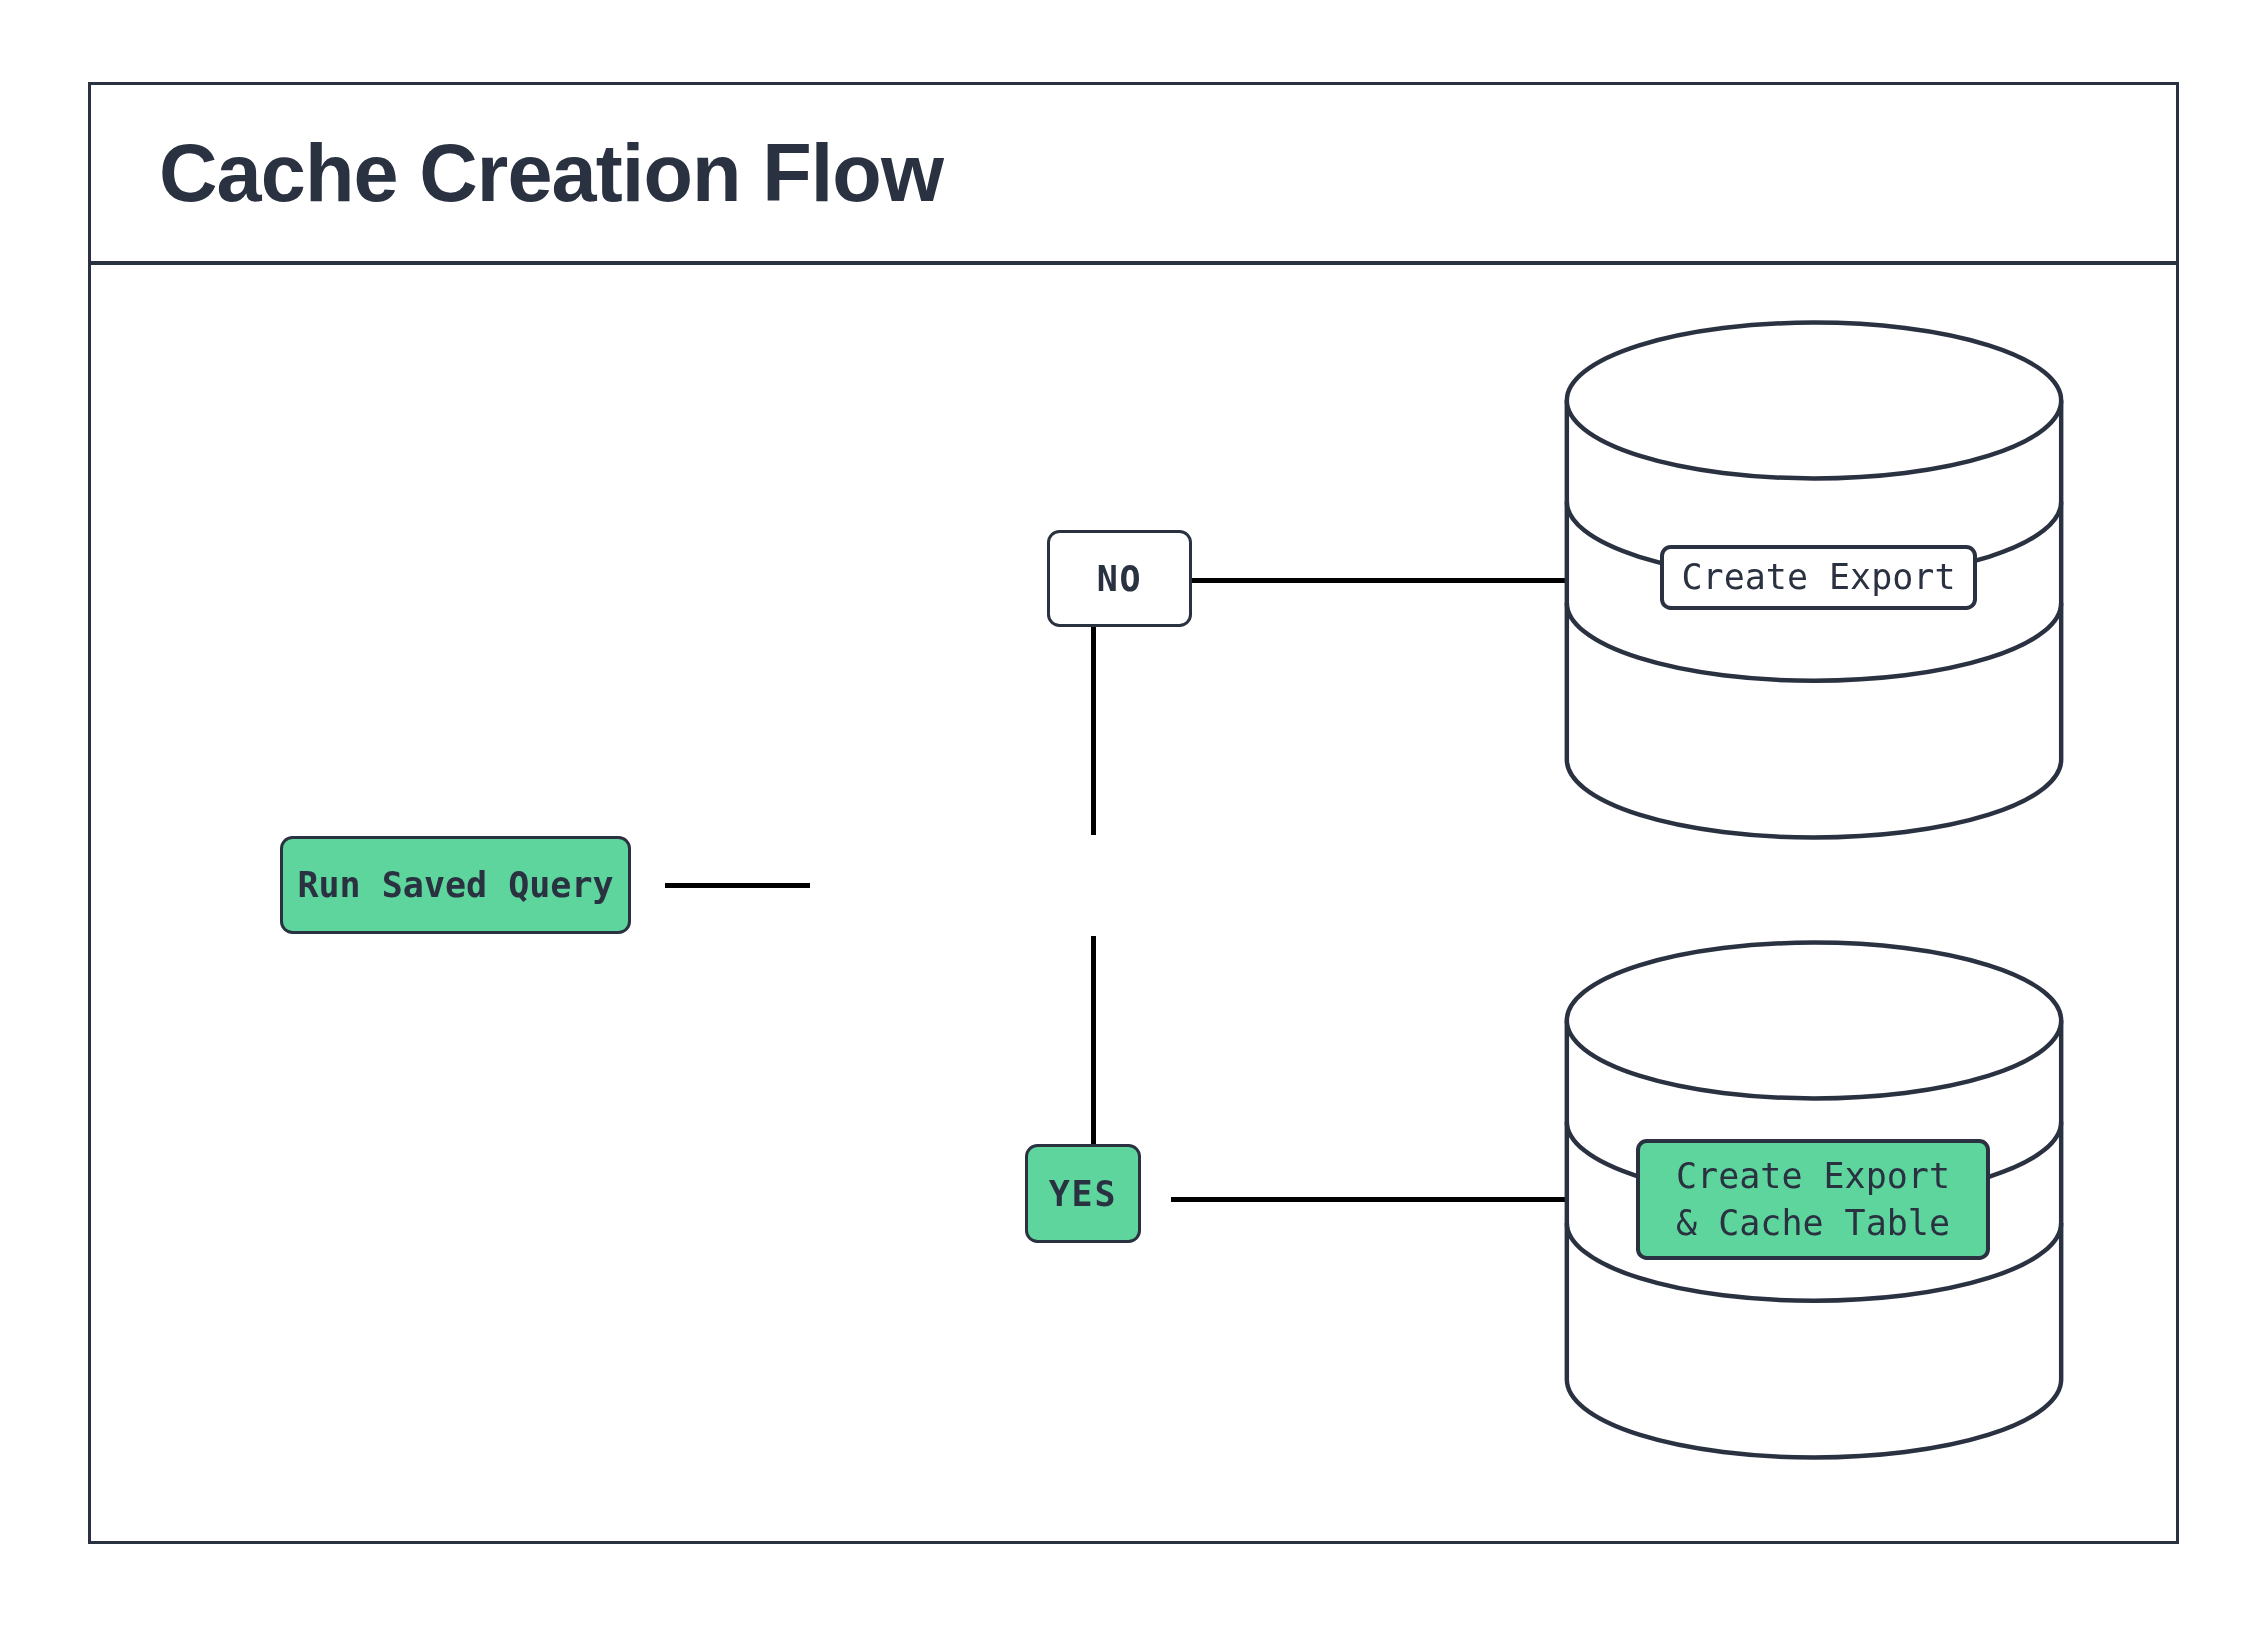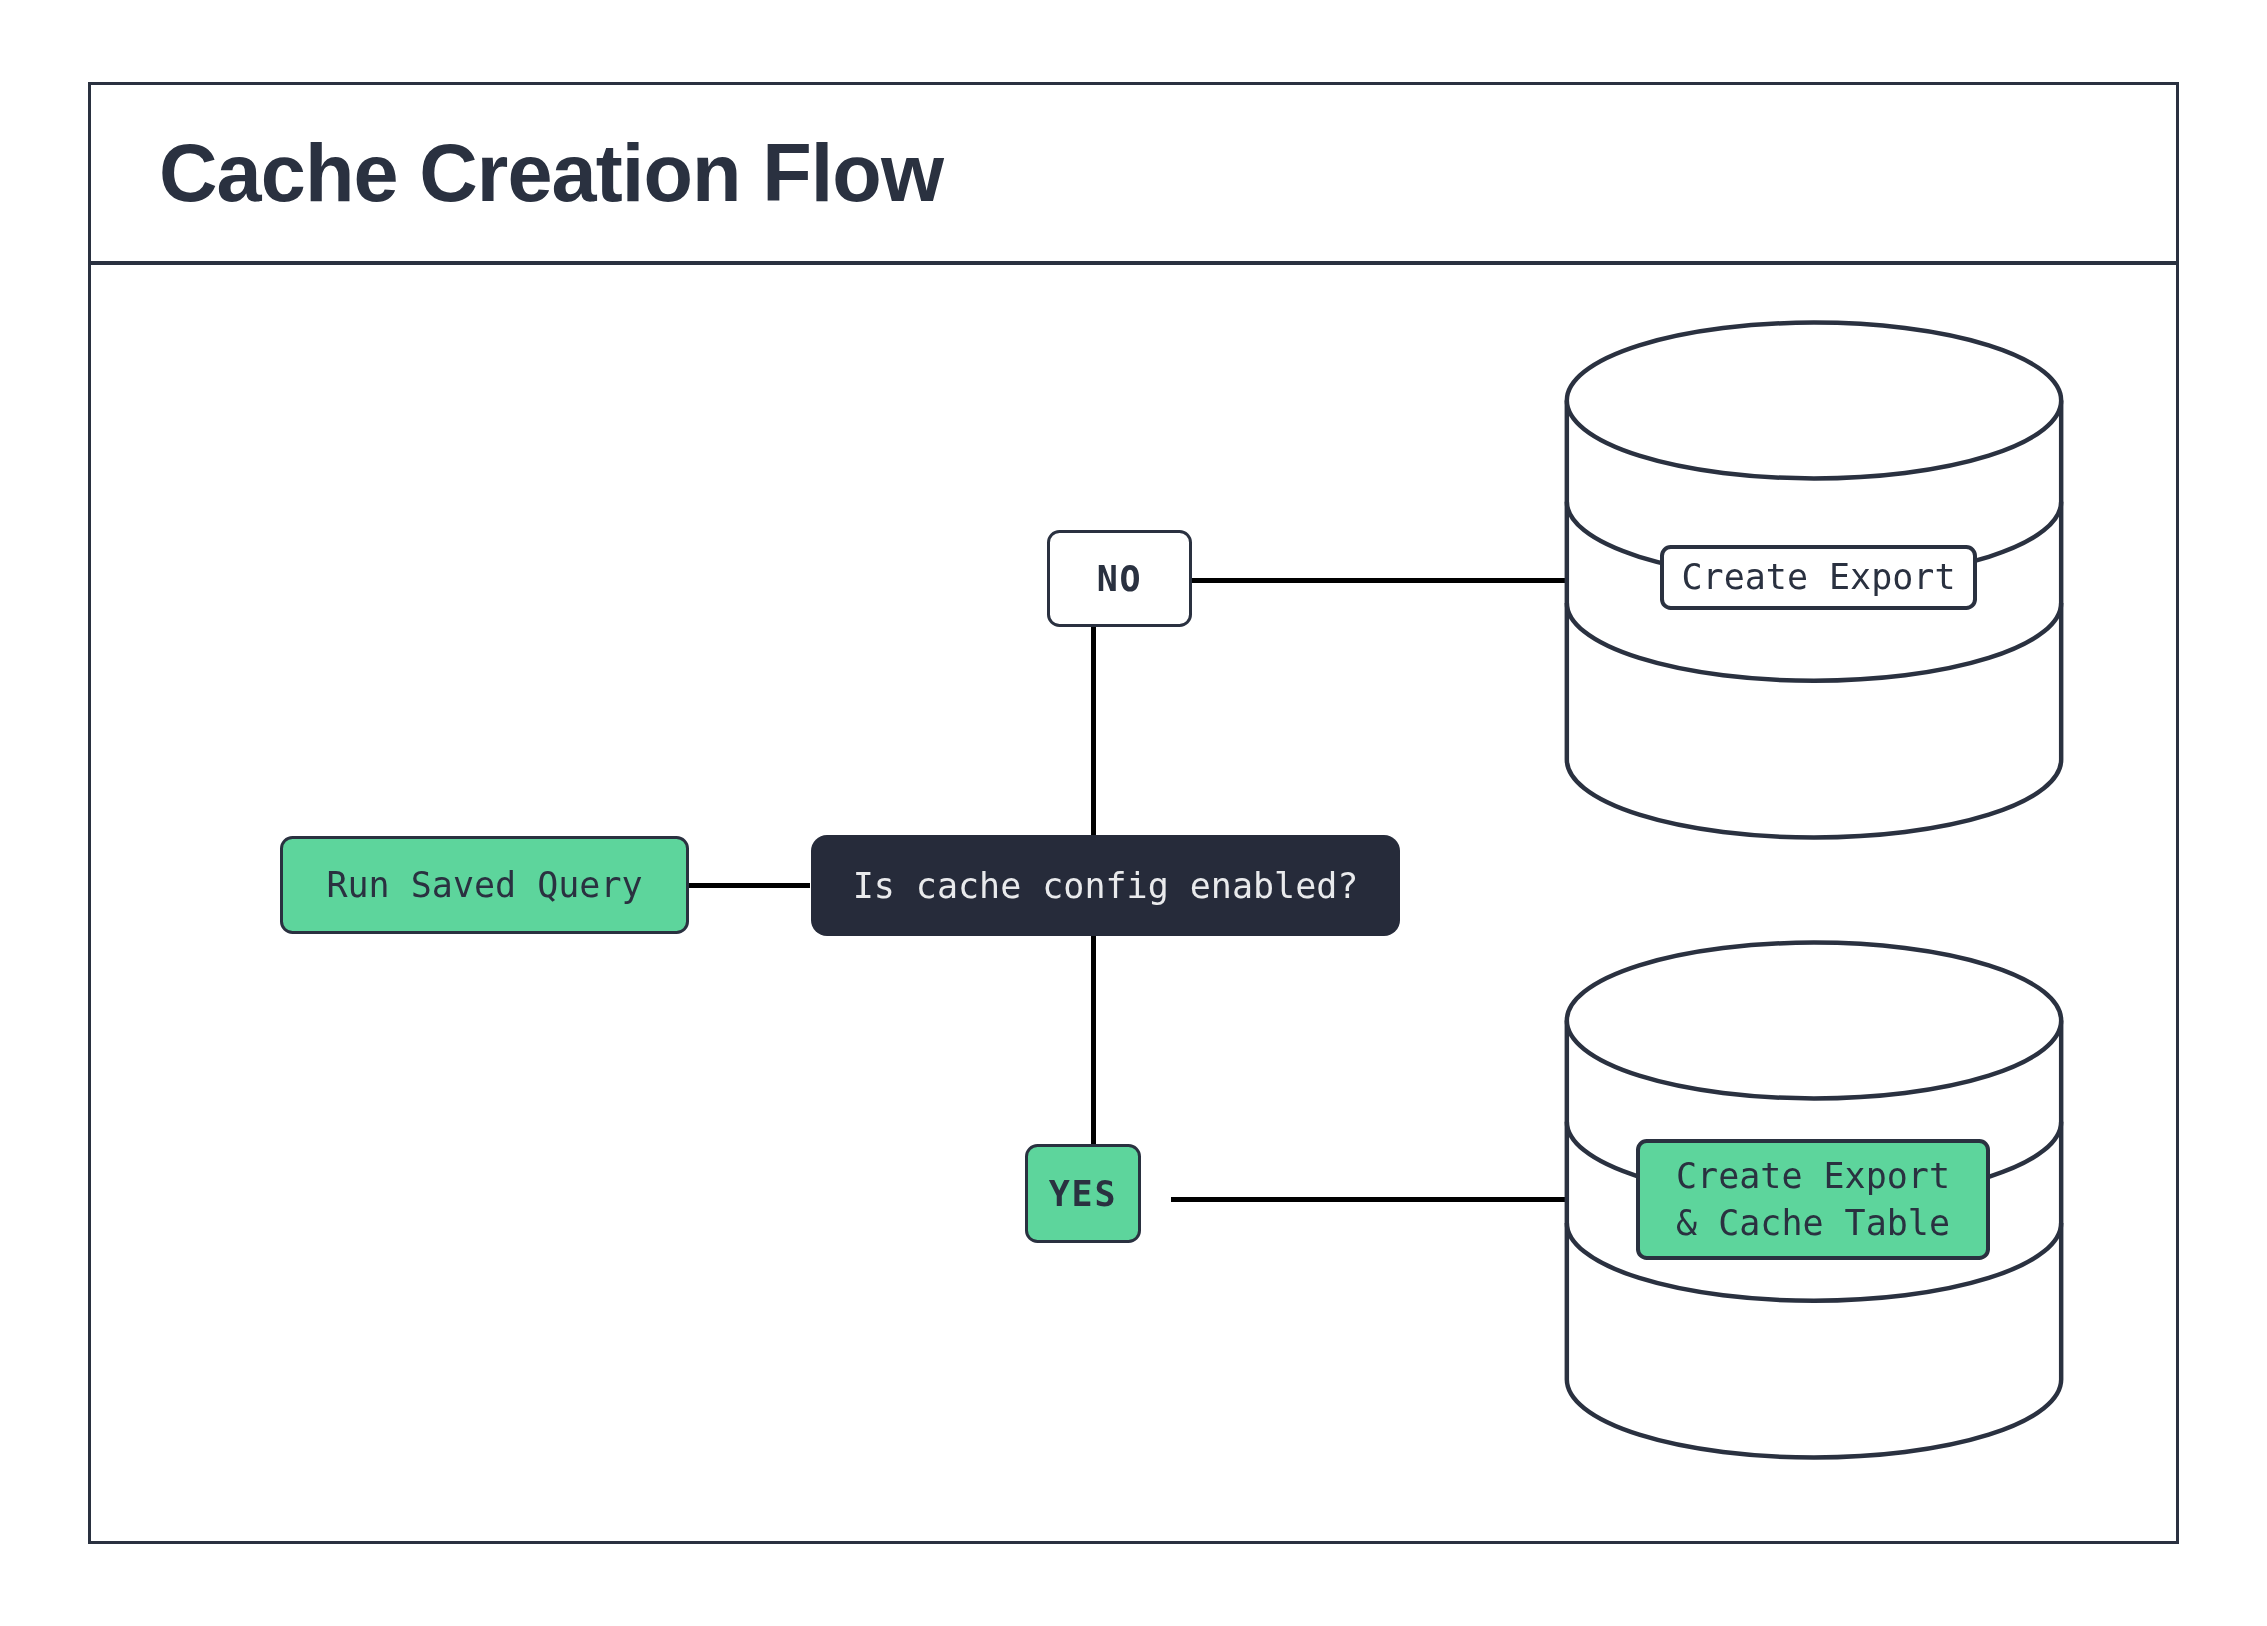--- a/index.html
+++ b/index.html
@@ -80,27 +80,24 @@
     <ellipse fill="#ffffff" cx="279" cy="91" rx="276" ry="87"></ellipse>
   </svg>
 
   <svg class="cyl" style="left:1564px;top:939px;" width="500" height="523" viewBox="0 0 558 584">
     <path fill="#ffffff" d="M 3 91 L 3 492 A 276 87 0 0 0 555 492 L 555 91"></path>
     <path fill="none" d="M 3 204 A 276 87 0 0 0 555 204"></path>
     <path fill="none" d="M 3 317 A 276 87 0 0 0 555 317"></path>
     <ellipse fill="#ffffff" cx="279" cy="91" rx="276" ry="87"></ellipse>
   </svg>
 
-  <div class="node node-green" style="left:280px;top:836px;width:409px;height:98px;">
+  <div class="node node-green" style="left:280px;top:836px;width:351px;height:98px;font-weight:bold;">
     <span>Run Saved Query</span>
   </div>
 
-  <div class="node node-dark" style="left:811px;top:835px;width:589px;height:101px;">
-    <span>Is cache config enabled?</span>
-  </div>
 
   <div class="node node-white branch" style="left:1047px;top:530px;width:145px;height:97px;">
     <span>NO</span>
   </div>
 
   <div class="node node-green branch" style="left:1025px;top:1144px;width:116px;height:99px;">
     <span>YES</span>
   </div>
 
   <div class="db-label white" style="left:1660px;top:545px;width:317px;height:65px;">

